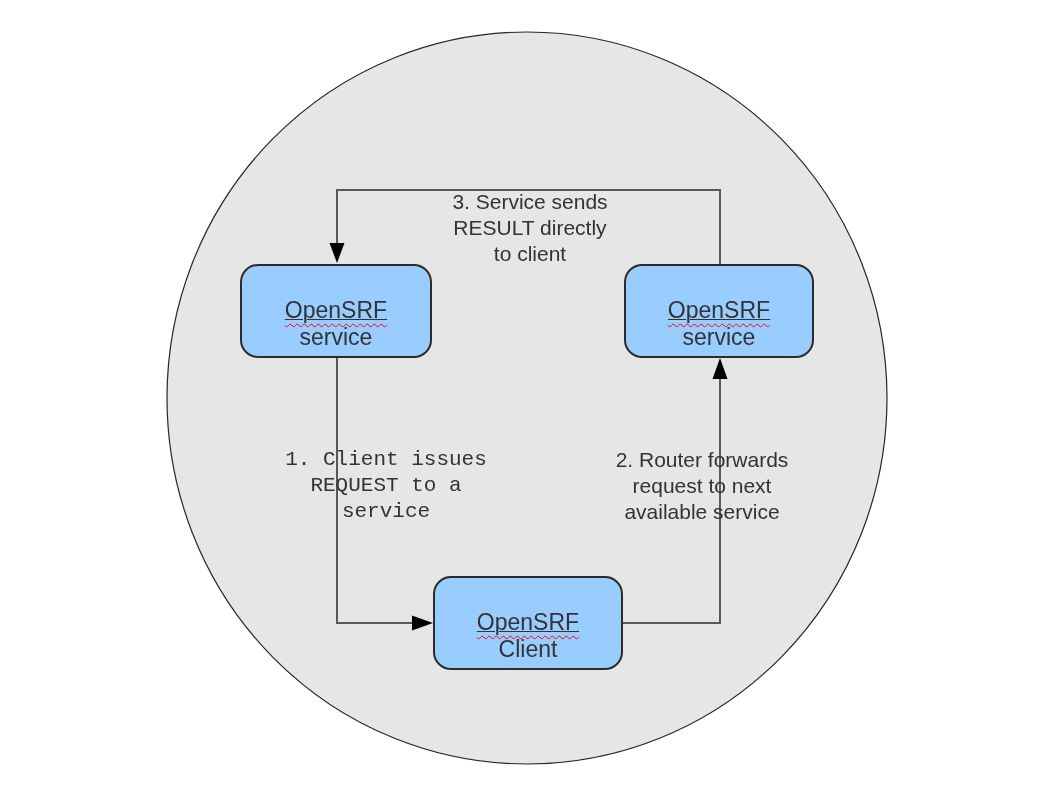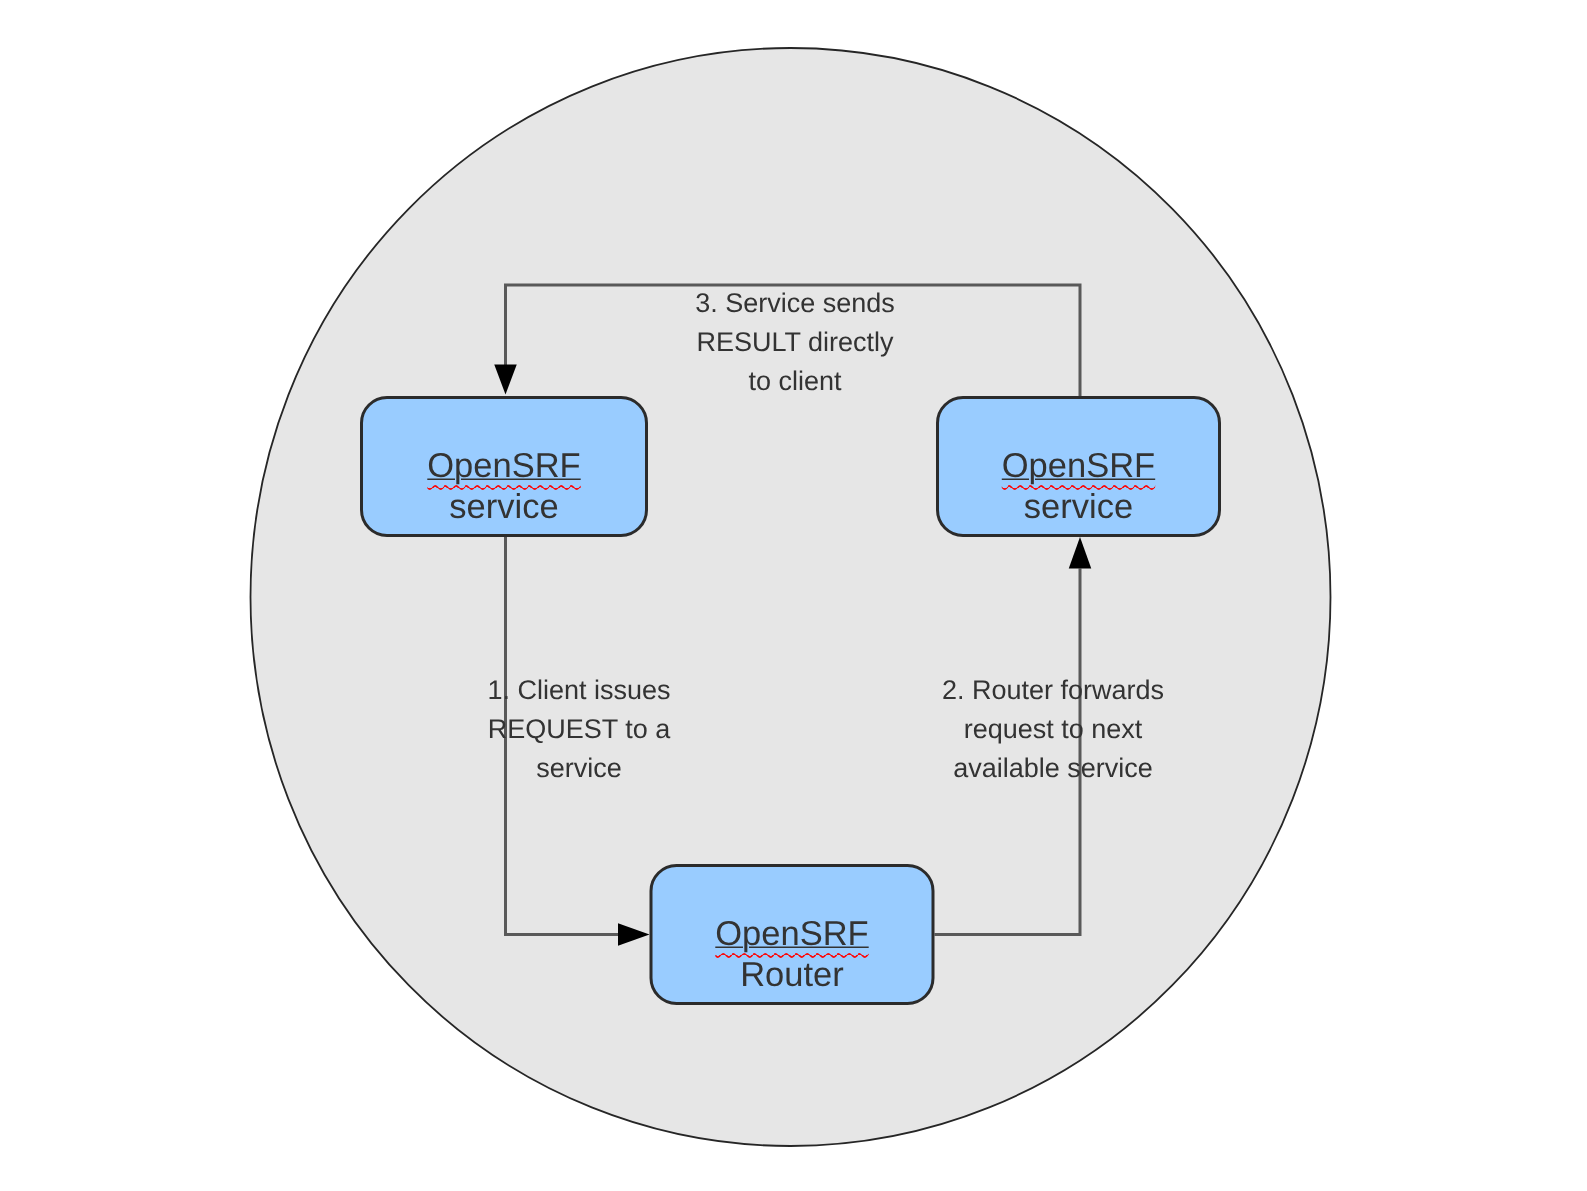--- a/index.html
+++ b/index.html
@@ -48,27 +48,27 @@
     text-decoration-line: underline;
     text-decoration-style: wavy;
     text-decoration-color: #ff0000;
     text-decoration-thickness: 1px;
     text-underline-offset: 5px;
   }
   .annotation {
     position: absolute;
     width: 260px;
     color: #333333;
-    font-size: 18px;
+    font-size: 21px;
     line-height: 26px;
     text-align: center;
     white-space: pre-line;
   }
   .ann-step3 { left: 400px; top: 189px; }
-  .ann-step1 { left: 256px; top: 447px; }
+  .ann-step1 { left: 256px; top: 447px; font-family: Liberation Mono, monospace; }
   .ann-step2 { left: 572px; top: 447px; }
 </style>
 </head>
 <body>
 
 <div class="stage">
 
   <svg class="layer-svg" width="1058" height="794" viewBox="0 0 1058 794">
 
     <ellipse cx="527" cy="398" rx="360" ry="366" fill="#e6e6e6" stroke="#262626" stroke-width="1.2"></ellipse>
@@ -88,21 +88,21 @@
     <span>service</span>
   </div>
 
   <div class="node node-service">
     <span class="u-solid"><span class="u-wavy">OpenSRF</span></span>
     <span>service</span>
   </div>
 
   <div class="node node-router">
     <span class="u-solid"><span class="u-wavy">OpenSRF</span></span>
-    <span>Router</span>
+    <span>Client</span>
   </div>
 
   <div class="annotation ann-step3">3. Service sends
 RESULT directly
 to client</div>
   <div class="annotation ann-step1">1. Client issues
 REQUEST to a
 service</div>
   <div class="annotation ann-step2">2. Router forwards
 request to next

